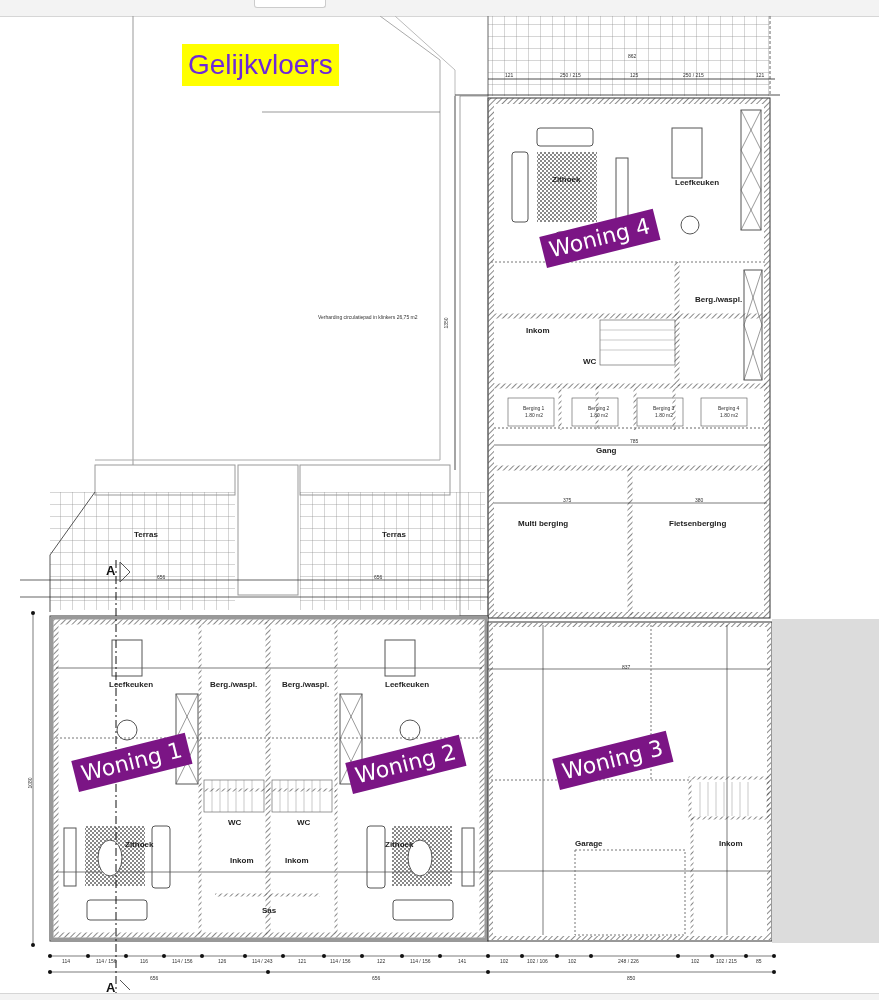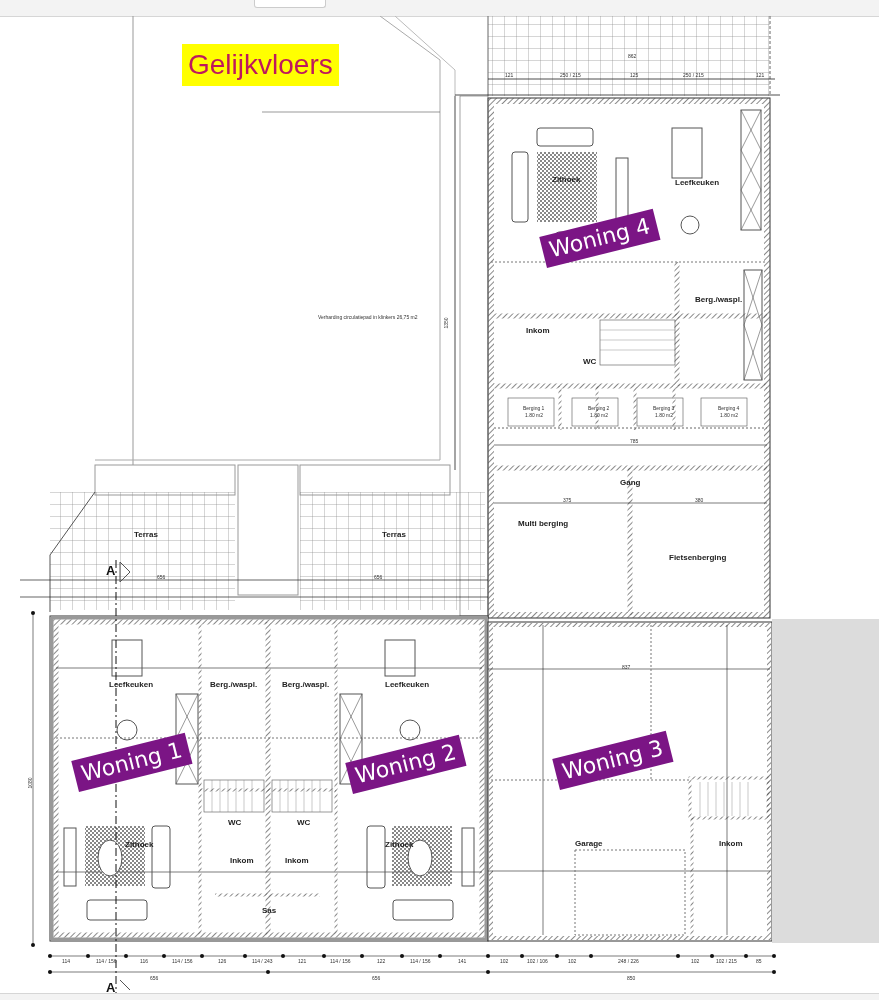--- a/index.html
+++ b/index.html
@@ -2,21 +2,21 @@
 <html><head>
 <meta charset="utf-8">
 <style>
   html, body { margin:0; padding:0; }
   body { width:879px; height:1000px; position:relative; overflow:hidden; background:#ffffff; font-family:"Liberation Sans", sans-serif; }
   .abs { position:absolute; }
   .topbar { left:0; top:0; width:879px; height:16px; background:#f3f3f3; border-bottom:1px solid #d6d6d6; }
   .topbar-tab { left:254px; top:0; width:70px; height:7px; background:#fff; border:1px solid #ccc; border-top:none; border-radius:0 0 3px 3px; }
   .bottombar { left:0; top:993px; width:879px; height:7px; background:#f3f3f3; border-top:1px solid #d6d6d6; }
   .plan { left:0; top:16px; width:879px; height:977px; }
-  .title-hl { left:182px; top:44px; height:42px; padding:0 6px; background:#ffff00; font-size:28px; line-height:42px; color:#be185d; }
+  .title-hl { left:182px; top:44px; height:42px; padding:0 6px; background:#ffff00; font-size:28px; line-height:42px; color:#6d28d9; }
   .woning { background:#7b1585; color:#fff; font-family:"DejaVu Sans", sans-serif; font-size:22px; padding:2px 7px; transform:rotate(-14deg); transform-origin:left bottom; white-space:nowrap; line-height:28px; }
   .room { font-size:8px; font-weight:bold; color:#222; white-space:nowrap; }
   .room-sm { font-size:5px; color:#333; white-space:nowrap; }
   .dim { font-size:5px; color:#333; white-space:nowrap; }
   .sect { font-size:13px; font-weight:bold; color:#111; }
 </style>
 </head>
 <body>
 
 <div class="abs topbar"></div>
@@ -197,23 +197,23 @@
 <div class="abs room" style="left:583px; top:357px;">WC</div>
 
 <div class="abs room-sm" style="left:523px; top:405px;">Berging 1</div>
 <div class="abs room-sm" style="left:525px; top:412px;">1.80 m2</div>
 <div class="abs room-sm" style="left:588px; top:405px;">Berging 2</div>
 <div class="abs room-sm" style="left:590px; top:412px;">1.80 m2</div>
 <div class="abs room-sm" style="left:653px; top:405px;">Berging 3</div>
 <div class="abs room-sm" style="left:655px; top:412px;">1.80 m2</div>
 <div class="abs room-sm" style="left:718px; top:405px;">Berging 4</div>
 <div class="abs room-sm" style="left:720px; top:412px;">1.80 m2</div>
-<div class="abs room" style="left:620px; top:446px;margin-top:32px;">Gang</div>
+<div class="abs room" style="left:596px; top:446px;">Gang</div>
 <div class="abs room" style="left:518px; top:519px;">Multi berging</div>
-<div class="abs room" style="left:669px; top:519px;margin-top:34px;">Fietsenberging</div>
+<div class="abs room" style="left:669px; top:519px;">Fietsenberging</div>
 
 <div class="abs room" style="left:134px; top:530px;">Terras</div>
 <div class="abs room" style="left:382px; top:530px;">Terras</div>
 
 <div class="abs room" style="left:109px; top:680px;">Leefkeuken</div>
 <div class="abs room" style="left:210px; top:680px;">Berg./waspl.</div>
 <div class="abs room" style="left:228px; top:818px;">WC</div>
 <div class="abs room" style="left:230px; top:856px;">Inkom</div>
 <div class="abs room" style="left:125px; top:840px;">Zithoek</div>
 

